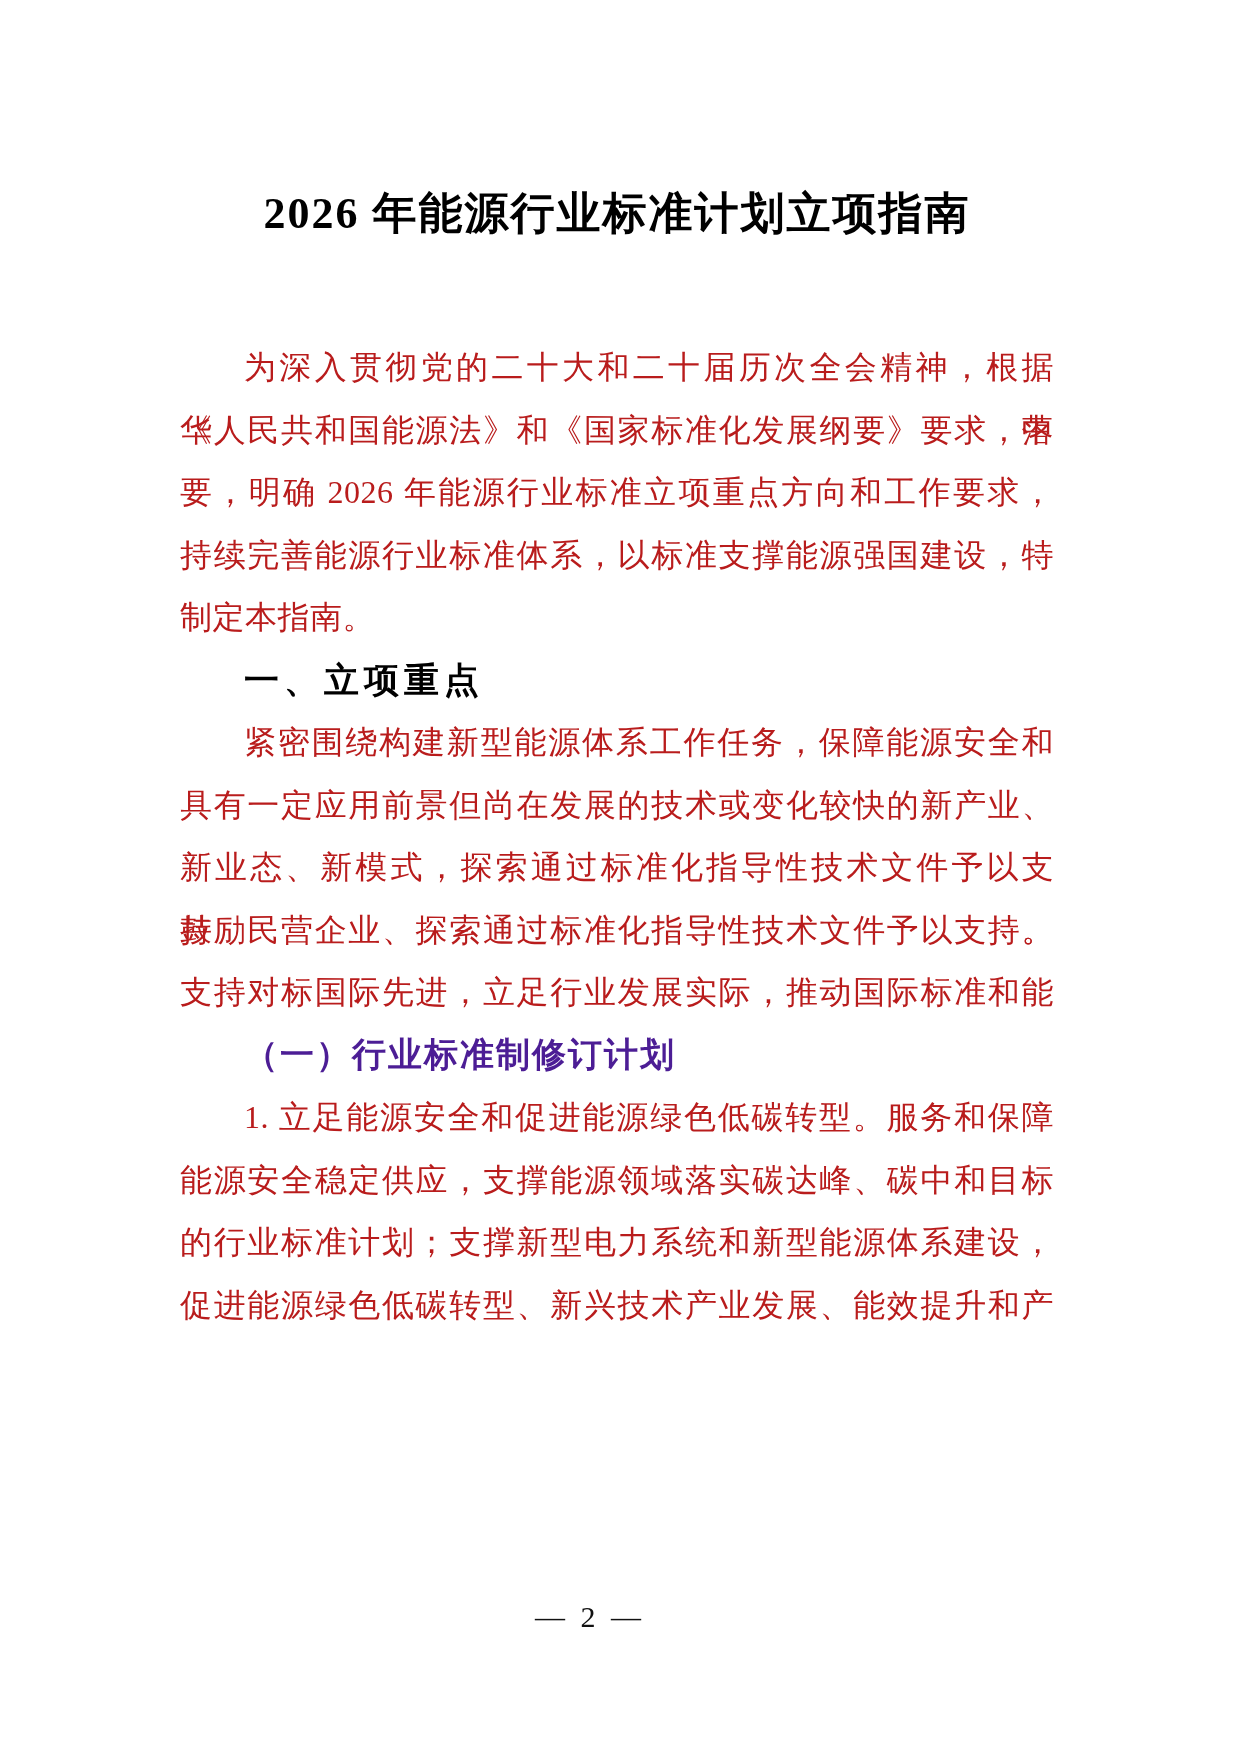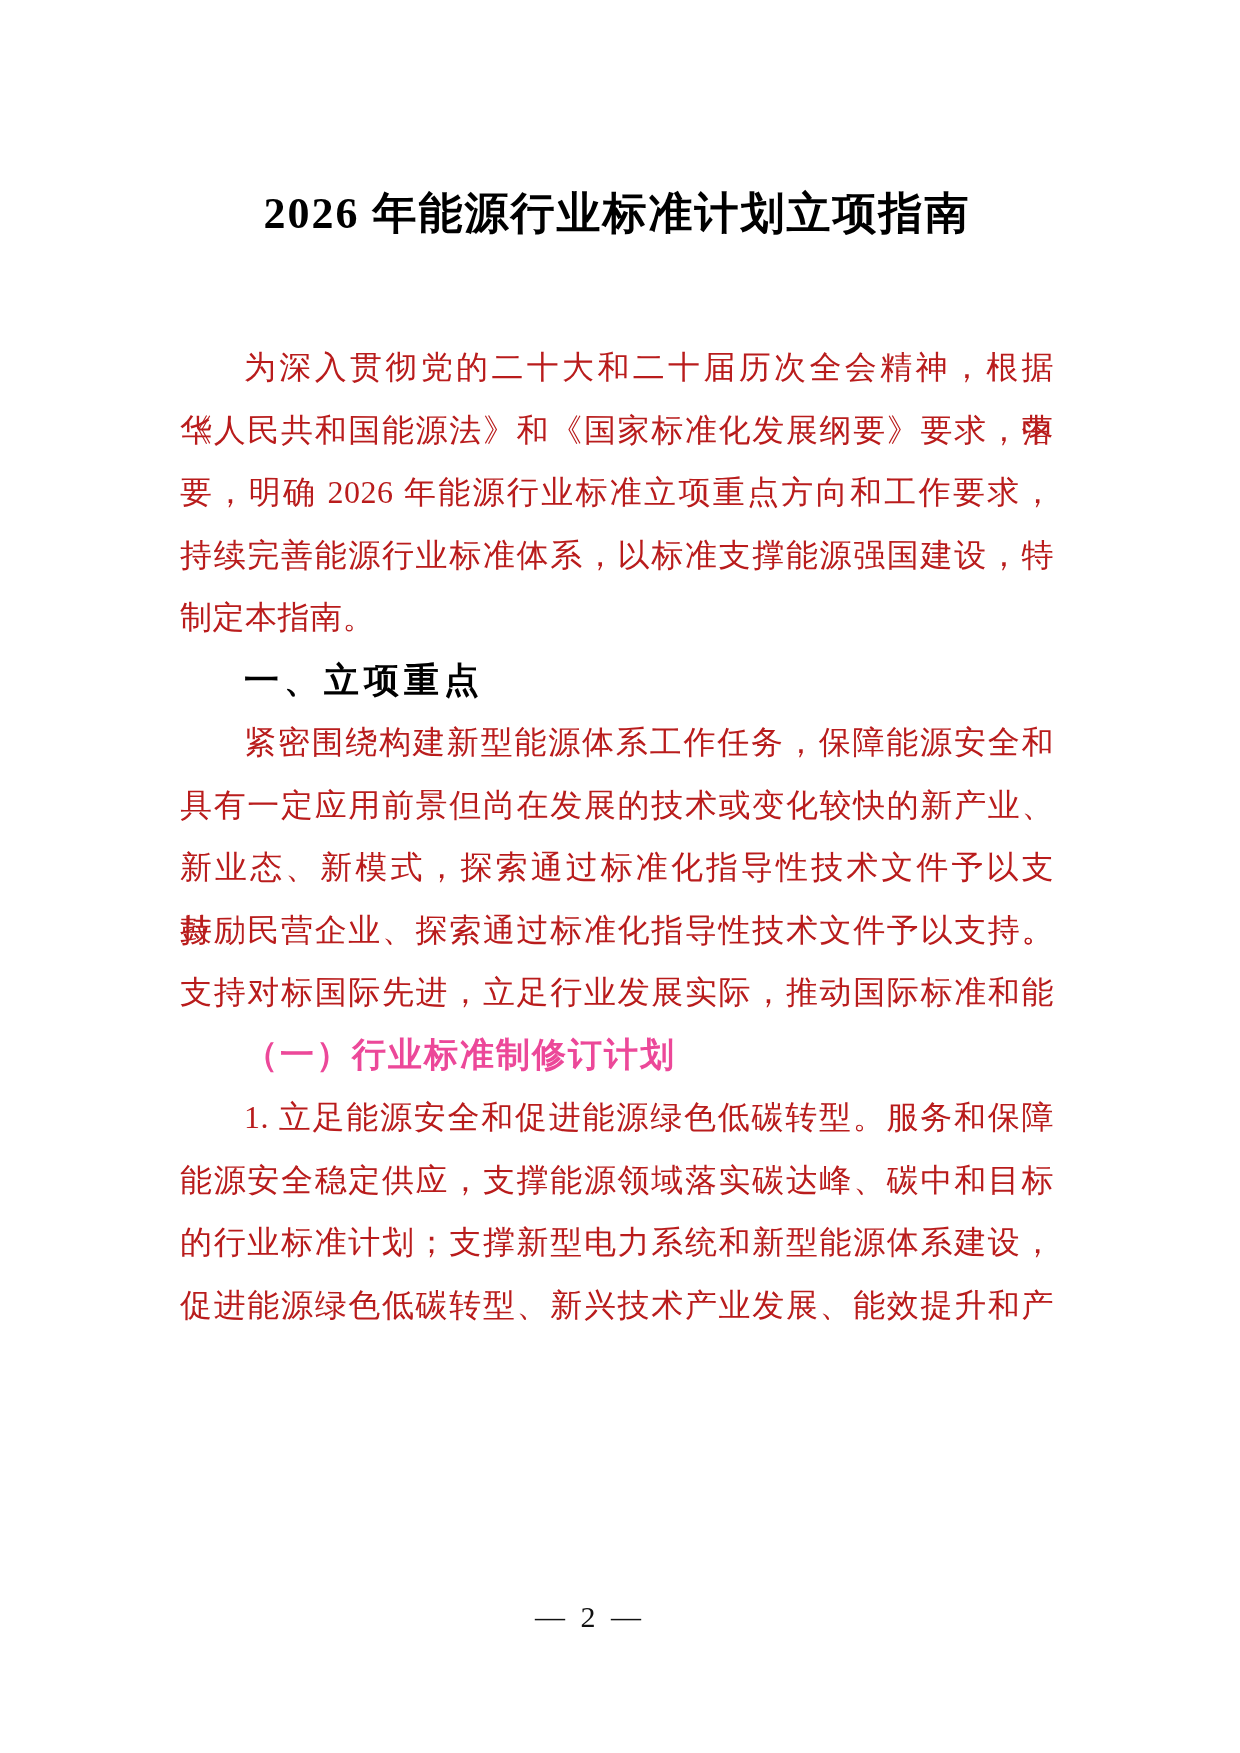--- a/index.html
+++ b/index.html
@@ -59,21 +59,21 @@
   }
   .heading-2 {
     height: 62.5px;
     line-height: 62.5px;
     font-weight: 700;
     font-size: 34px;
     letter-spacing: 2px;
     text-indent: 64px;
     text-align: left;
     text-align-last: left;
-    color: #ec4899;
+    color: #4c1d95;
   }
   .page-footer {
     position: absolute;
     top: 1600px;
     left: 0;
     width: 1180px;
     text-align: center;
     font-size: 30px;
     letter-spacing: 4px;
     color: #111111;

